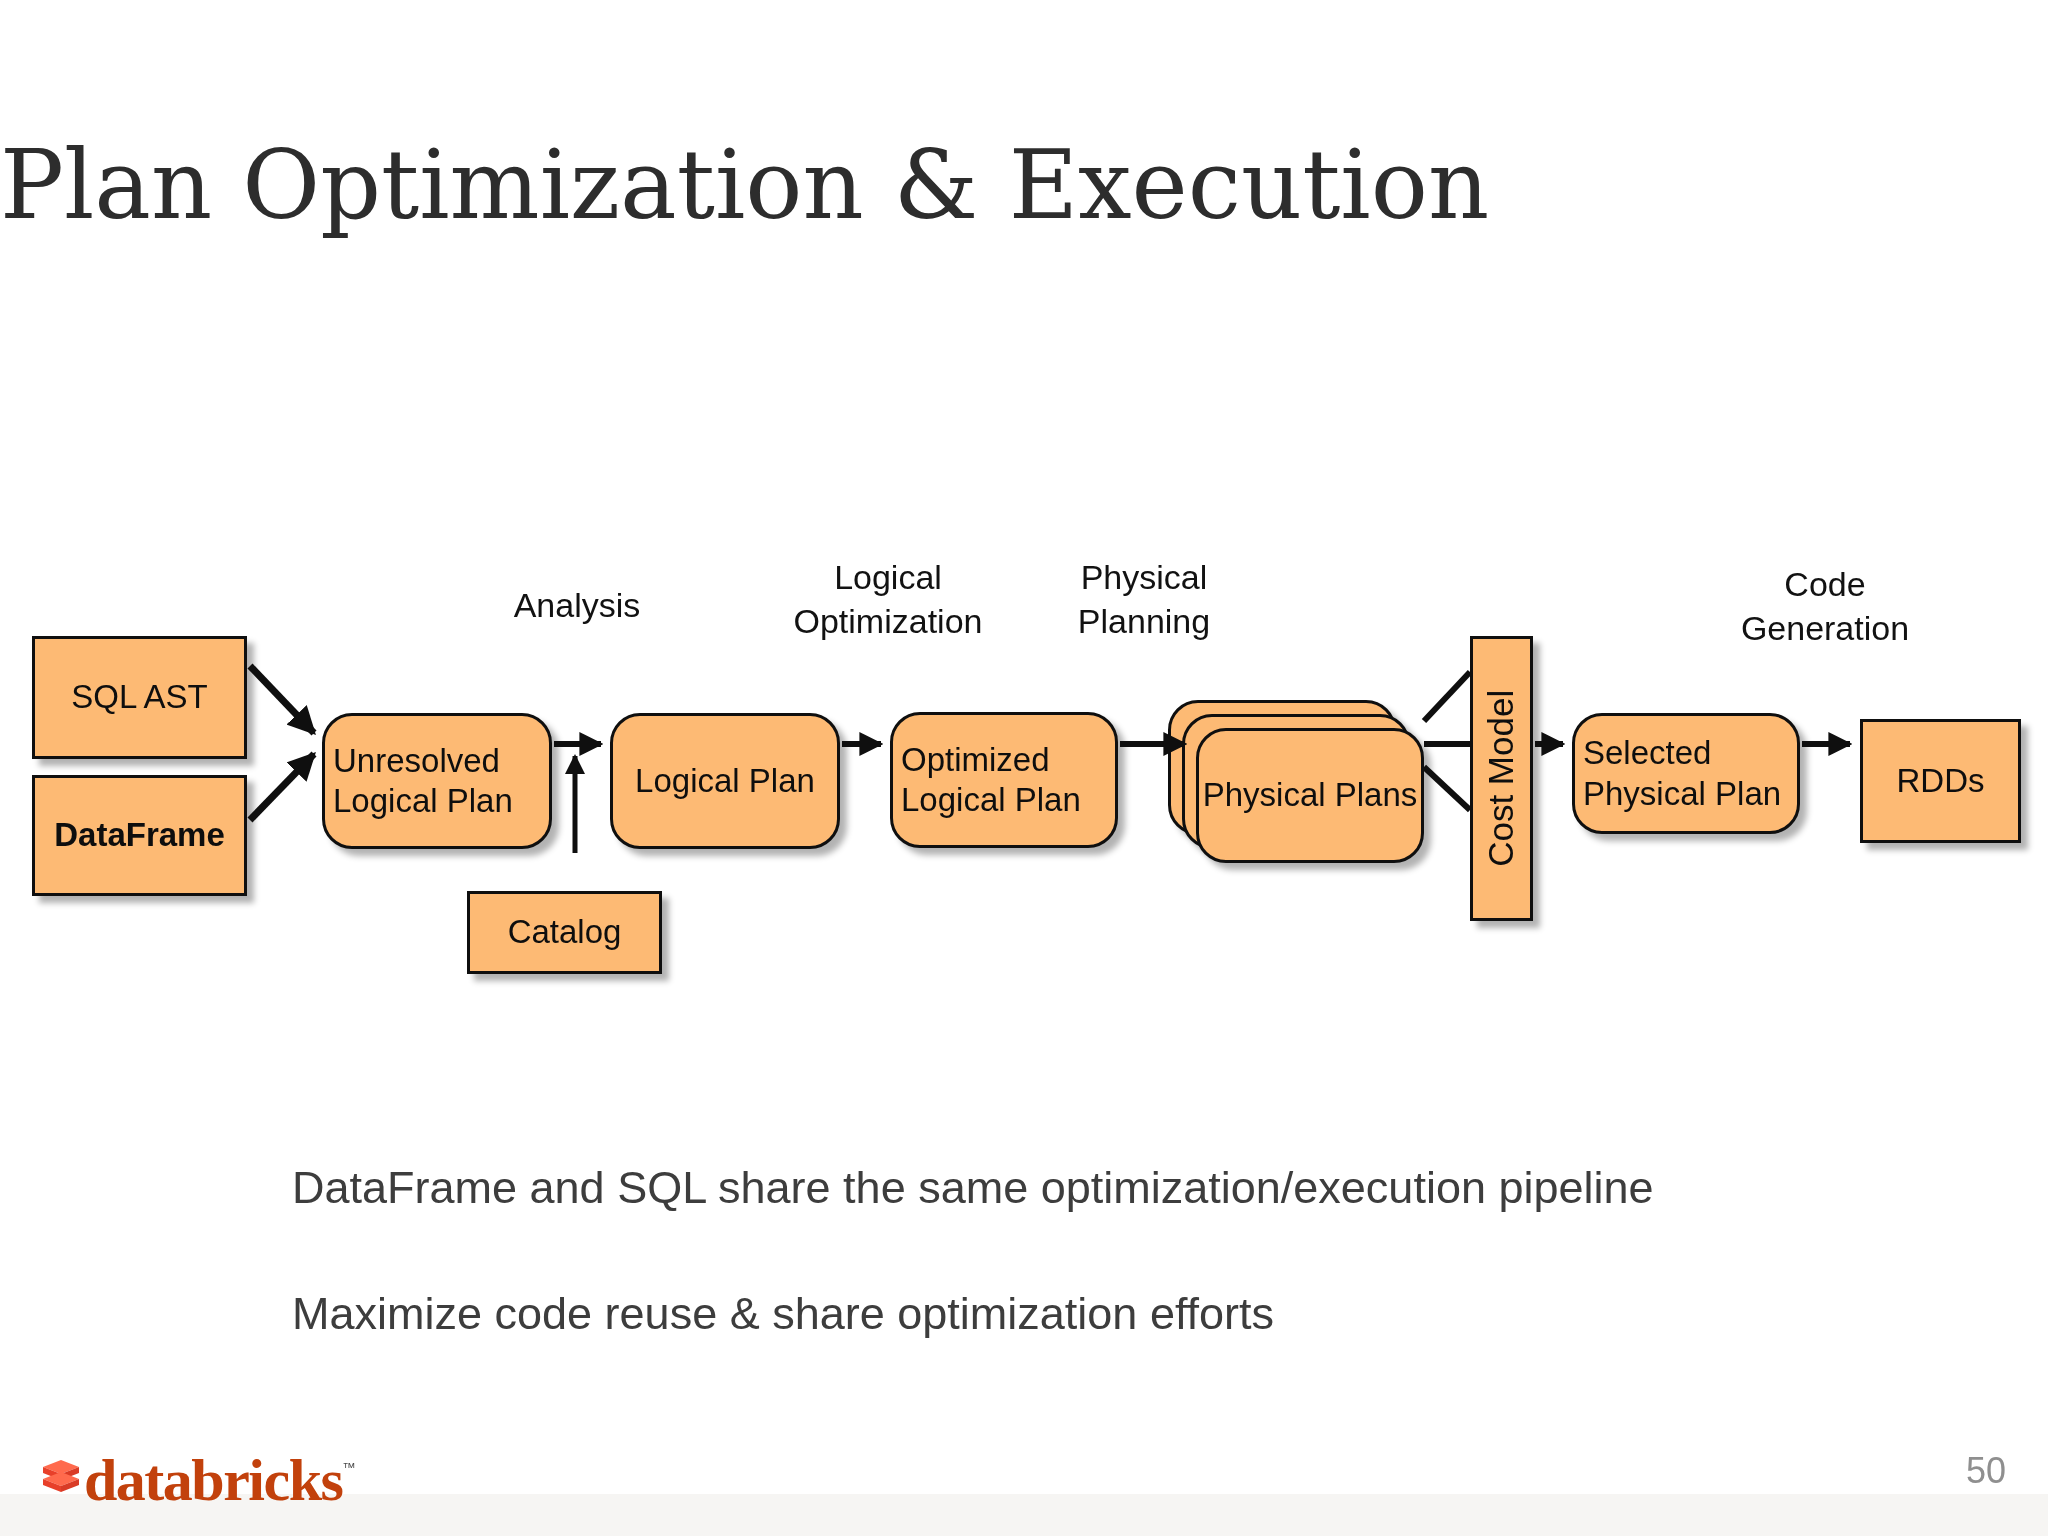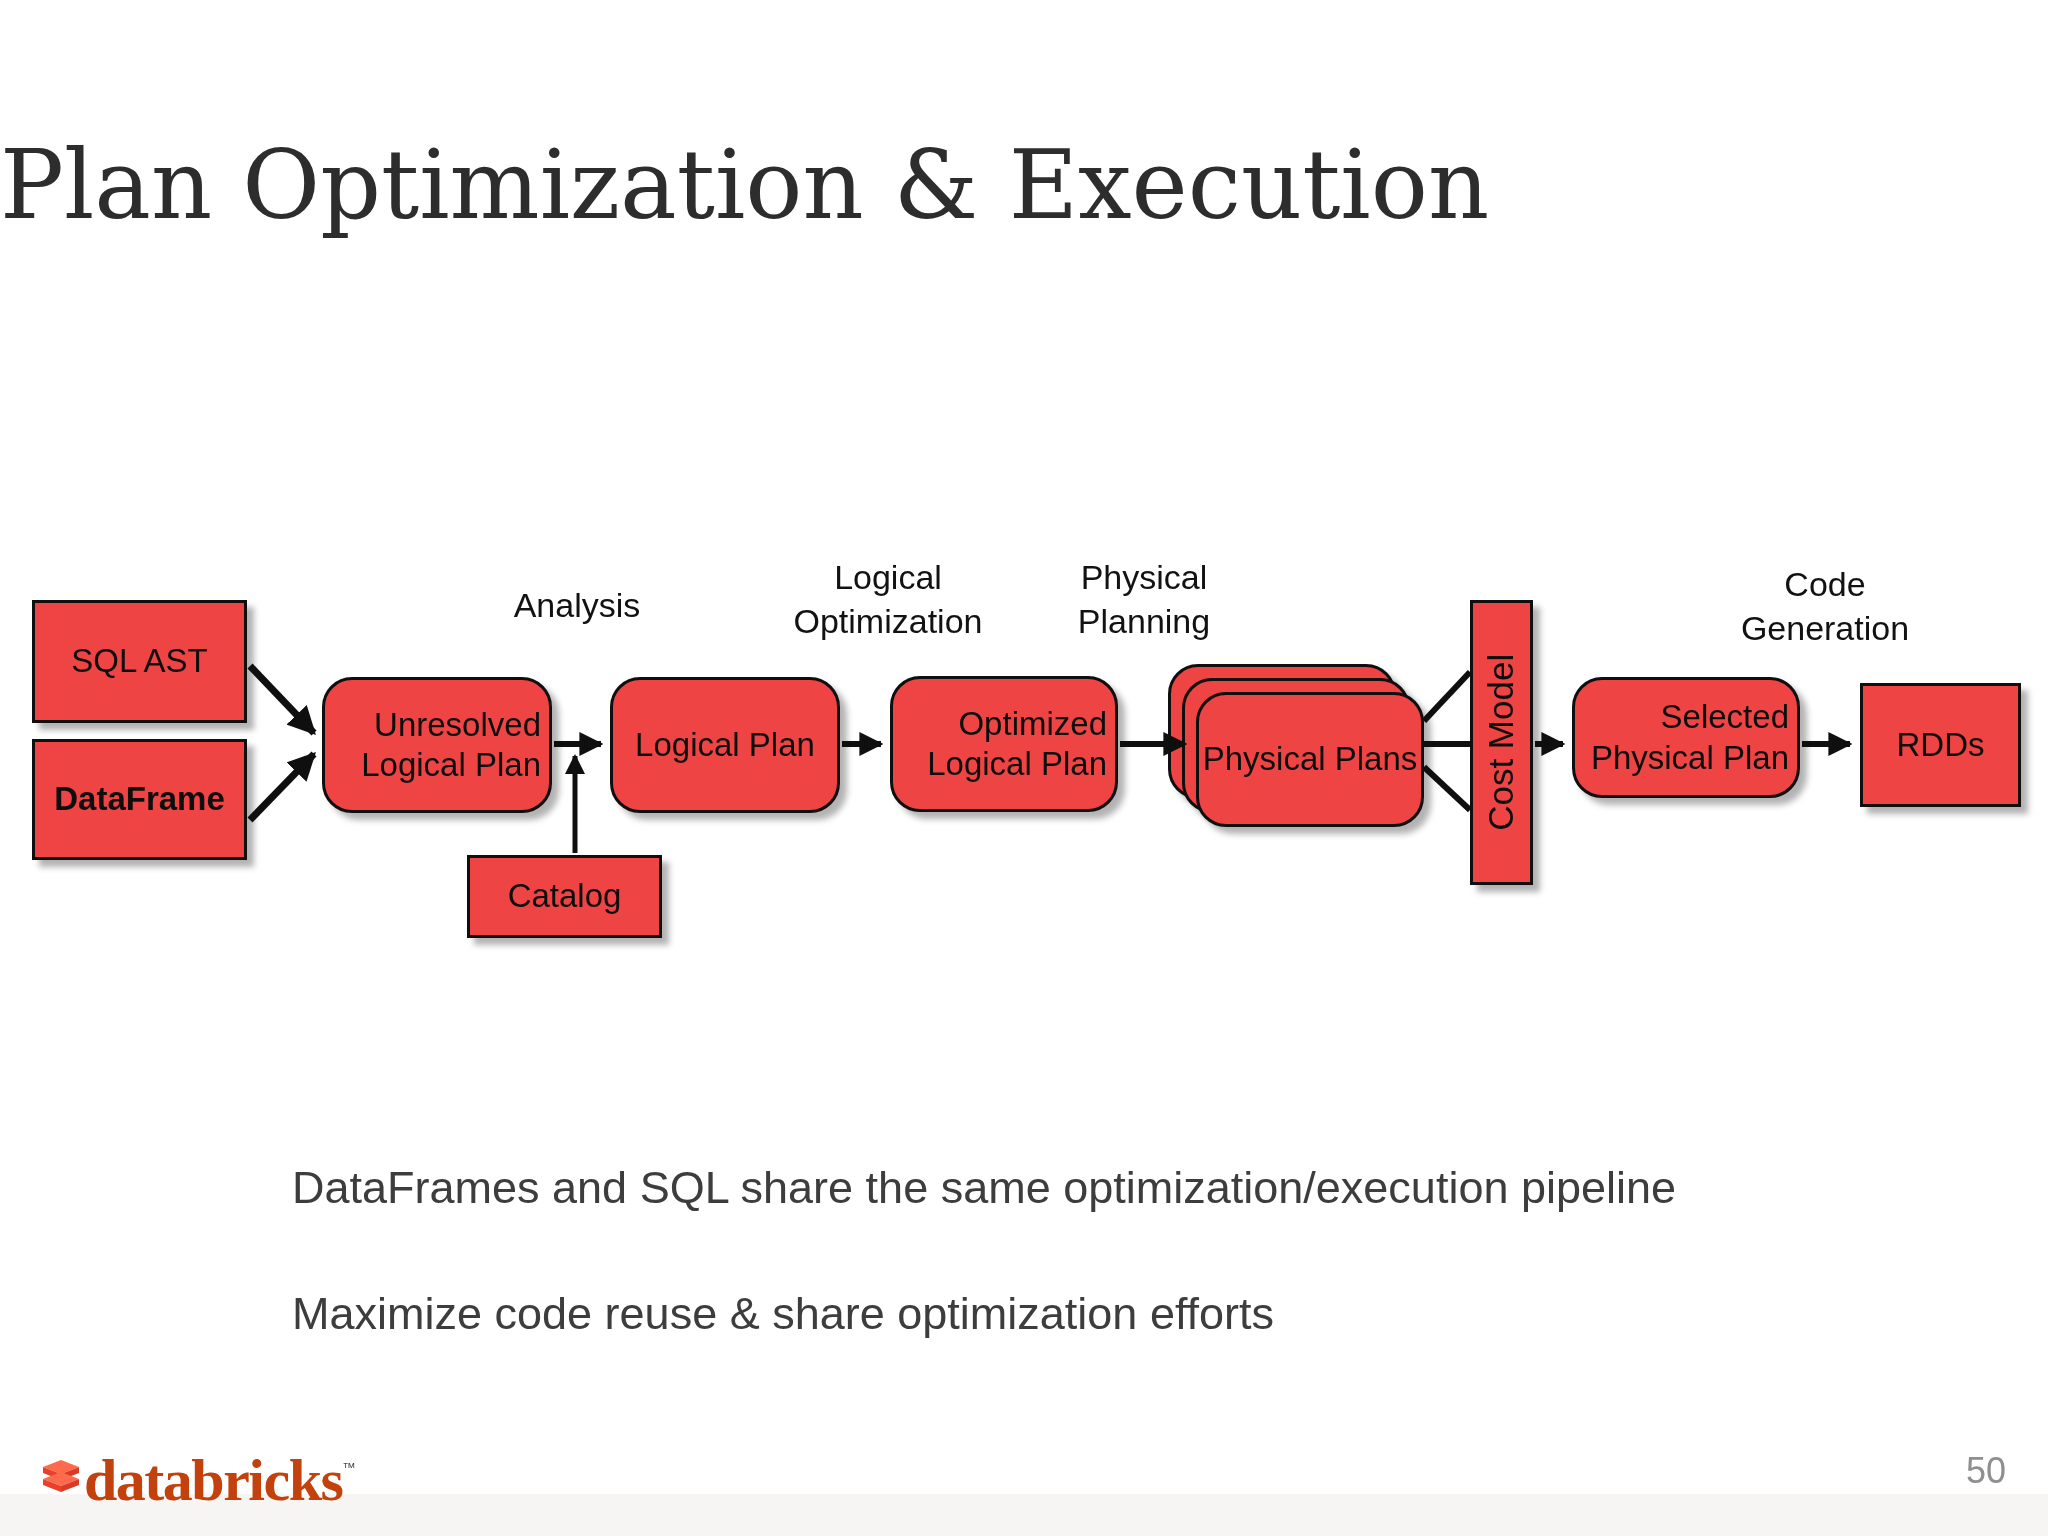--- a/index.html
+++ b/index.html
@@ -4,24 +4,24 @@
 <style>
   html,body{margin:0;padding:0;background:#ffffff;}
   body{width:2048px;height:1536px;position:relative;overflow:hidden;
        font-family:"Liberation Sans", sans-serif;}
   .abs{position:absolute;}
   
   .title{left:0;right:0;top:126px;
          font-family:"DejaVu Serif", serif;font-size:95px;line-height:1.25;
          color:#2d2d2d;letter-spacing:0px;}
   
-  .node{box-sizing:border-box;background:#ef4444;border:3px solid #0f0f0f;
-        display:flex;align-items:center;justify-content:center;text-align:right;
+  .node{box-sizing:border-box;background:#fdba74;border:3px solid #0f0f0f;
+        display:flex;align-items:center;justify-content:center;text-align:left;
         font-size:33px;line-height:1.22;color:#0e0e0e;
-        box-shadow:7px 7px 6px rgba(0,0,0,0.30);padding:0 8px;}
+        box-shadow:7px 7px 6px rgba(0,0,0,0.30);padding:0 8px;margin-top:36px;}
   .round{border-radius:30px;}
   .nowrap{white-space:nowrap;}
   .stage{font-size:34px;line-height:44px;color:#121212;text-align:center;}
   .rot{transform:rotate(-90deg);white-space:nowrap;font-size:35px;color:#0e0e0e;}
   
   .note{font-size:45px;color:#3d3d3d;white-space:nowrap;}
   
   .brand{font-family:"Liberation Serif", serif;font-weight:600;font-size:60px;
          letter-spacing:-1.5px;color:#c2410c;}
   .tm{font-size:13px;color:#4a4a4a;vertical-align:28px;letter-spacing:0;}
@@ -87,21 +87,21 @@
     <path d="M842,744 L881,744" stroke-width="6" marker-end="url(#ah)"></path>
     <path d="M1120,744 L1185,744" stroke-width="6" marker-end="url(#ah)"></path>
     <path d="M1424,721 L1470,672" stroke-width="6"></path>
     <path d="M1424,744 L1470,744" stroke-width="6"></path>
     <path d="M1424,767 L1470,810" stroke-width="6"></path>
     <path d="M1535,744 L1563,744" stroke-width="6" marker-end="url(#ah)"></path>
     <path d="M1802,744 L1850,744" stroke-width="6" marker-end="url(#ah)"></path>
   </g>
 </svg>
 
-<div class="abs note" style="left:292px;top:1162px;">DataFrames and SQL share the same optimization/execution pipeline</div>
+<div class="abs note" style="left:292px;top:1162px;">DataFrame and SQL share the same optimization/execution pipeline</div>
 <div class="abs note" style="left:292px;top:1288px;">Maximize code reuse &amp; share optimization efforts</div>
 
 <div class="abs band" style="left:0;top:1494px;width:2048px;height:42px;"></div>
 
 <svg class="abs" style="left:42px;top:1459px;" width="38" height="34" viewBox="0 0 38 34">
   <g>
     <polygon points="19,1 37,8 19,15 1,8" fill="#ff6a4d"></polygon>
     <polygon points="1,8 19,15 19,21 1,14" fill="#e8402a"></polygon>
     <polygon points="19,15 37,8 37,14 19,21" fill="#d93b26"></polygon>
   </g>

